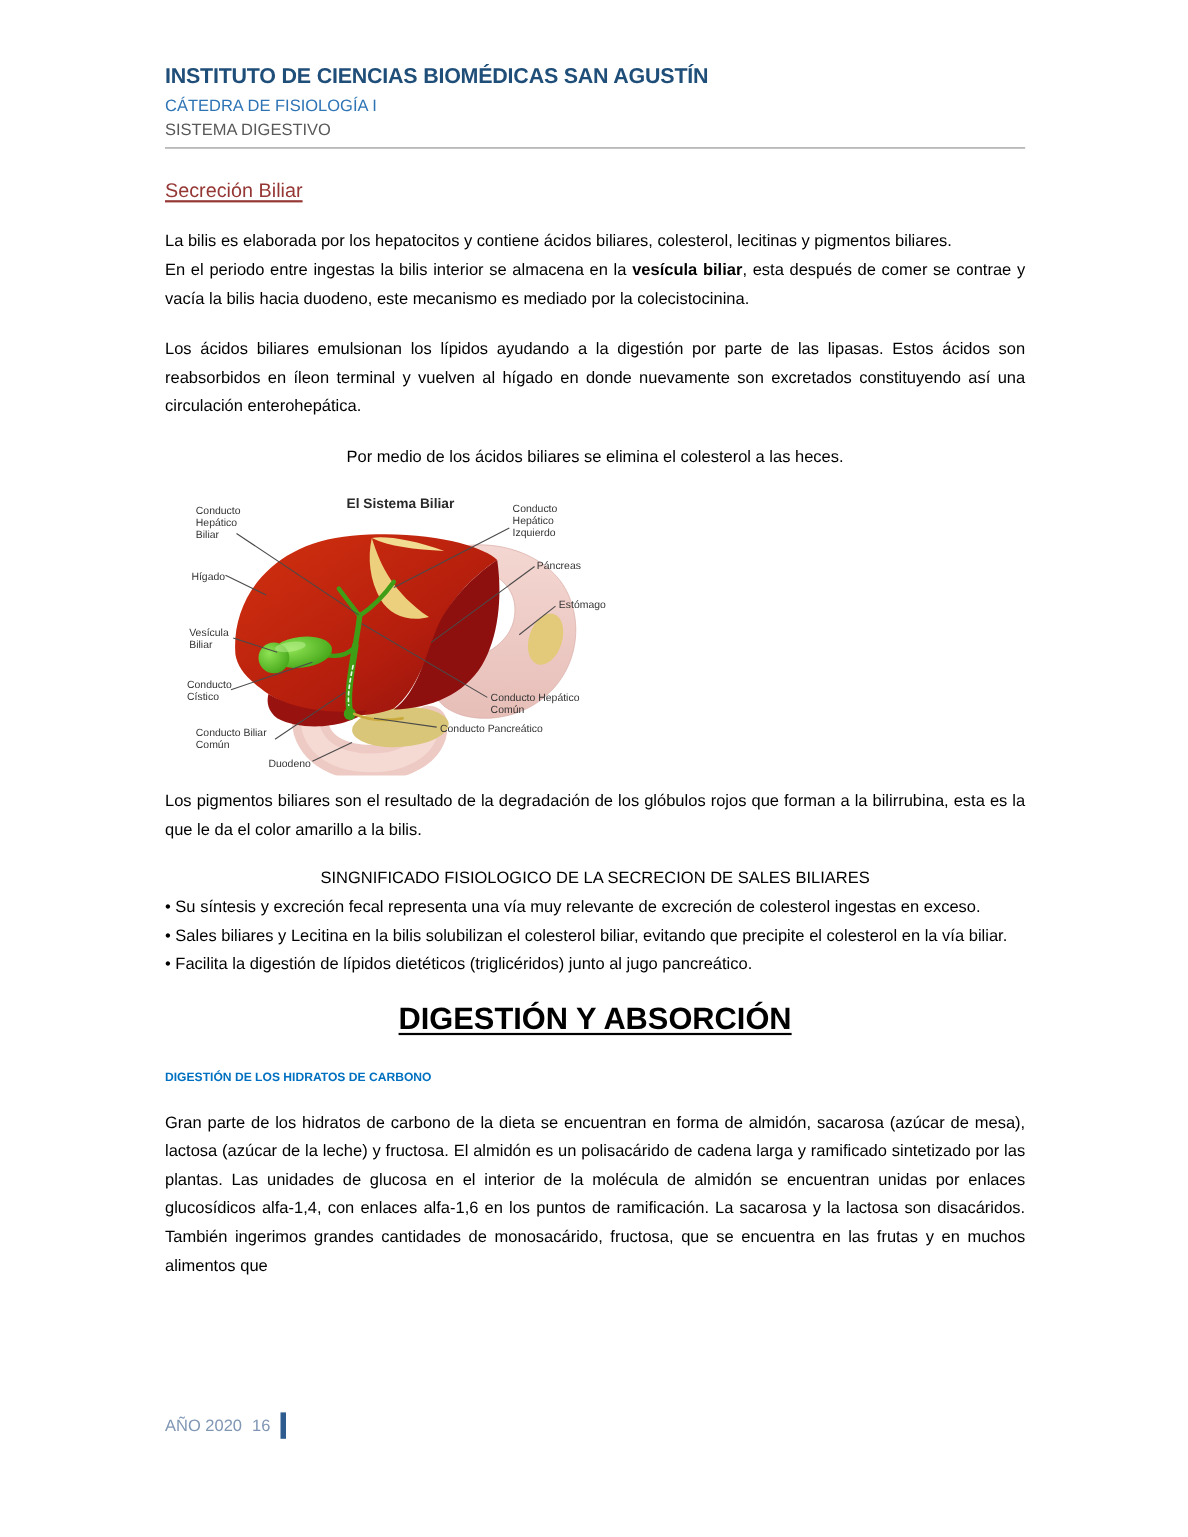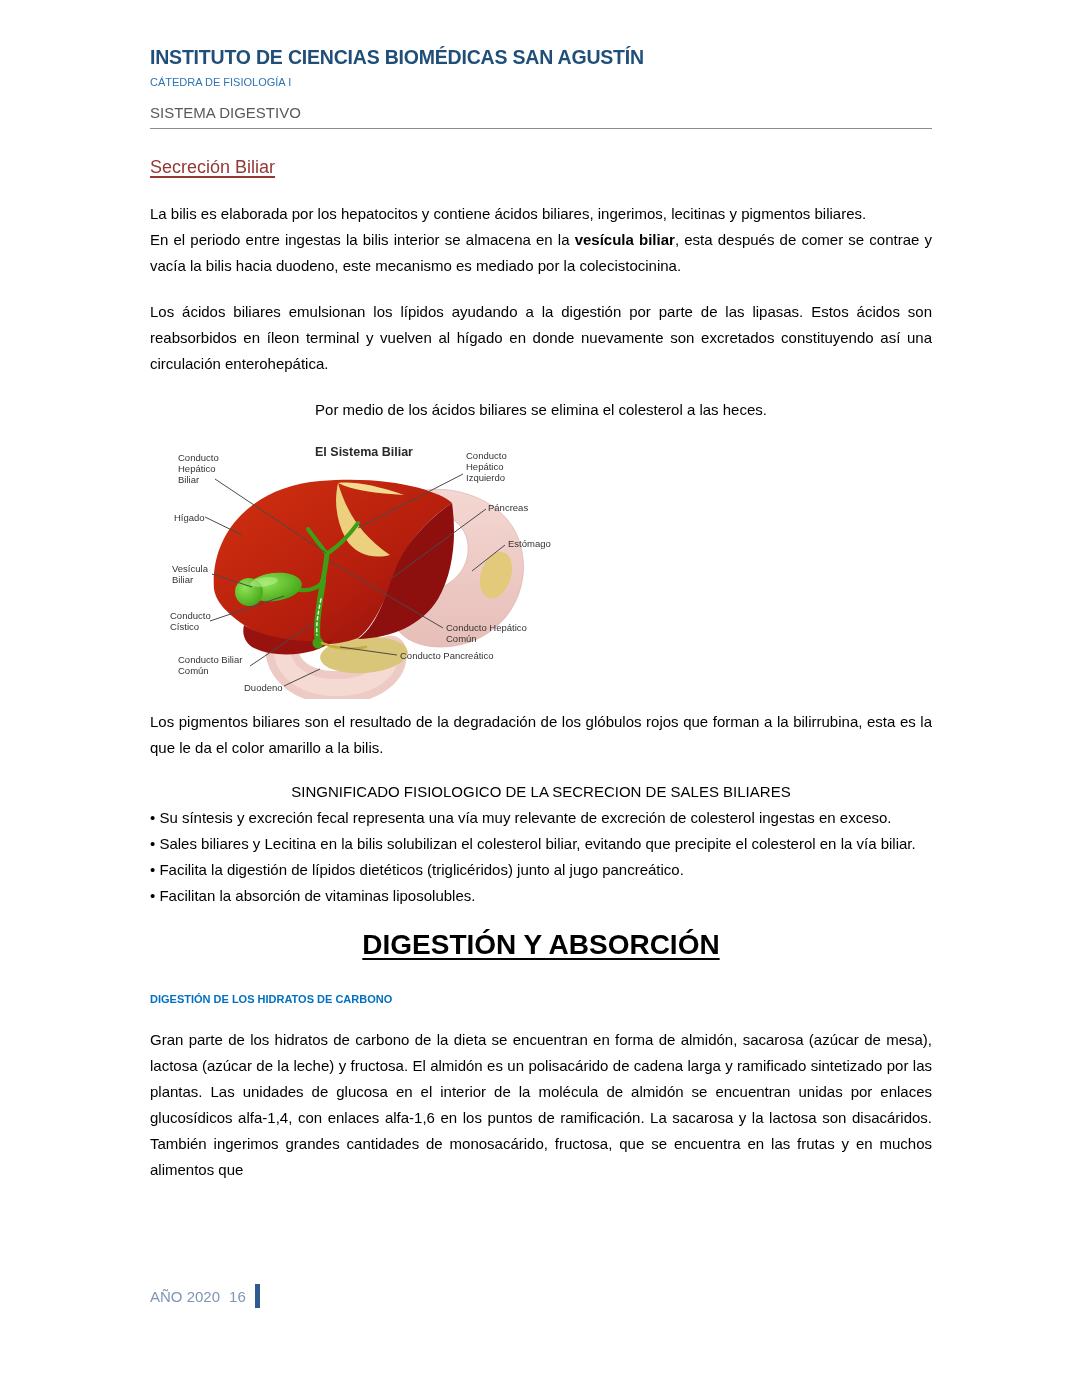--- a/index.html
+++ b/index.html
@@ -14,24 +14,24 @@
   }
   *{box-sizing:border-box;}
   html,body{margin:0;padding:0;}
   body{
     width:1080px;height:1397px;position:relative;background:#ffffff;
     font-family:"Liberation Sans",sans-serif;color:#000;
     -webkit-font-smoothing:antialiased;
   }
   .content{position:absolute;left:150px;top:0;width:782px;}
   
-  .doc-header{padding-top:46px;}
+  .doc-header{padding-top:58px;}
   .inst{font-size:19.5px;font-weight:bold;color:var(--institute-navy);letter-spacing:-0.2px;}
-  .catedra{font-size:11px;color:var(--catedra-blue);margin-top:7px;}
-  .sistema{font-size:15px;color:var(--sistema-gray);margin-top:16px;}
+  .catedra{font-size:15px;color:var(--catedra-blue);margin-top:7px;}
+  .sistema{font-size:15px;color:var(--sistema-gray);margin-top:5px;}
   .hrule{border:none;border-top:1.5px solid var(--header-rule);margin:7px 0 0 0;}
   
   .section-title{
     margin:28px 0 0 0;font-size:18px;font-weight:normal;color:var(--section-red);
     text-decoration:underline;text-decoration-thickness:1.5px;text-underline-offset:3px;
   }
   
   p{margin:0;font-size:15px;line-height:26px;text-align:center;}
   .just{text-align:justify;}
   .mt{margin-top:20px;}
@@ -63,21 +63,21 @@
 
   <header class="doc-header">
     <div class="inst">INSTITUTO DE CIENCIAS BIOMÉDICAS SAN AGUSTÍN</div>
     <div class="catedra">CÁTEDRA DE FISIOLOGÍA I</div>
     <div class="sistema">SISTEMA DIGESTIVO</div>
     <hr class="hrule">
   </header>
 
   <h2 class="section-title">Secreción Biliar</h2>
 
-  <p class="just block-start">La bilis es elaborada por los hepatocitos y contiene ácidos biliares, ingerimos, lecitinas y pigmentos biliares.</p>
+  <p class="just block-start">La bilis es elaborada por los hepatocitos y contiene ácidos biliares, colesterol, lecitinas y pigmentos biliares.</p>
   <p class="just"><span>En el periodo entre ingestas la bilis interior se almacena en la </span><strong>vesícula biliar</strong><span>, esta después de comer se contrae y vacía la bilis hacia duodeno, este mecanismo es mediado por la colecistocinina.</span></p>
 
   <p class="just mt">Los ácidos biliares emulsionan los lípidos ayudando a la digestión por parte de las lipasas. Estos ácidos son reabsorbidos en íleon terminal y vuelven al hígado en donde nuevamente son excretados constituyendo así una circulación enterohepática.</p>
 
   <p class="mt">Por medio de los ácidos biliares se elimina el colesterol a las heces.</p>
 
   <div class="diagram-wrap">
     <svg width="420" height="258" viewBox="0 0 420 258" xmlns="http://www.w3.org/2000/svg">
       <defs>
         <radialGradient id="gbGrad" cx="35%" cy="35%" r="80%">
@@ -179,21 +179,20 @@
       </g>
     </svg>
   </div>
 
   <p class="just" style="margin-top:6px;">Los pigmentos biliares son el resultado de la degradación de los glóbulos rojos que forman a la bilirrubina, esta es la que le da el color amarillo a la bilis.</p>
 
   <p style="margin-top:18px;">SINGNIFICADO FISIOLOGICO DE LA SECRECION DE SALES BILIARES</p>
   <p class="bullet">Su síntesis y excreción fecal representa una vía muy relevante de excreción de colesterol ingestas en exceso.</p>
   <p class="bullet">Sales biliares y Lecitina en la bilis solubilizan el colesterol biliar, evitando que precipite el colesterol en la vía biliar.</p>
   <p class="bullet">Facilita la digestión de lípidos dietéticos (triglicéridos) junto al jugo pancreático.</p>
-  <p class="bullet">Facilitan la absorción de vitaminas liposolubles.</p>
 
   <h2 class="big-heading">DIGESTIÓN Y ABSORCIÓN</h2>
 
   <h3 class="blue-subheading">DIGESTIÓN DE LOS HIDRATOS DE CARBONO</h3>
 
   <p class="just" style="margin-top:22px;">Gran parte de los hidratos de carbono de la dieta se encuentran en forma de almidón, sacarosa (azúcar de mesa), lactosa (azúcar de la leche) y fructosa. El almidón es un polisacárido de cadena larga y ramificado sintetizado por las plantas. Las unidades de glucosa en el interior de la molécula de almidón se encuentran unidas por enlaces glucosídicos alfa-1,4, con enlaces alfa-1,6 en los puntos de ramificación. La sacarosa y la lactosa son disacáridos. También ingerimos grandes cantidades de monosacárido, fructosa, que se encuentra en las frutas y en muchos alimentos que</p>
 
 </div>
 
 <div class="footer">

